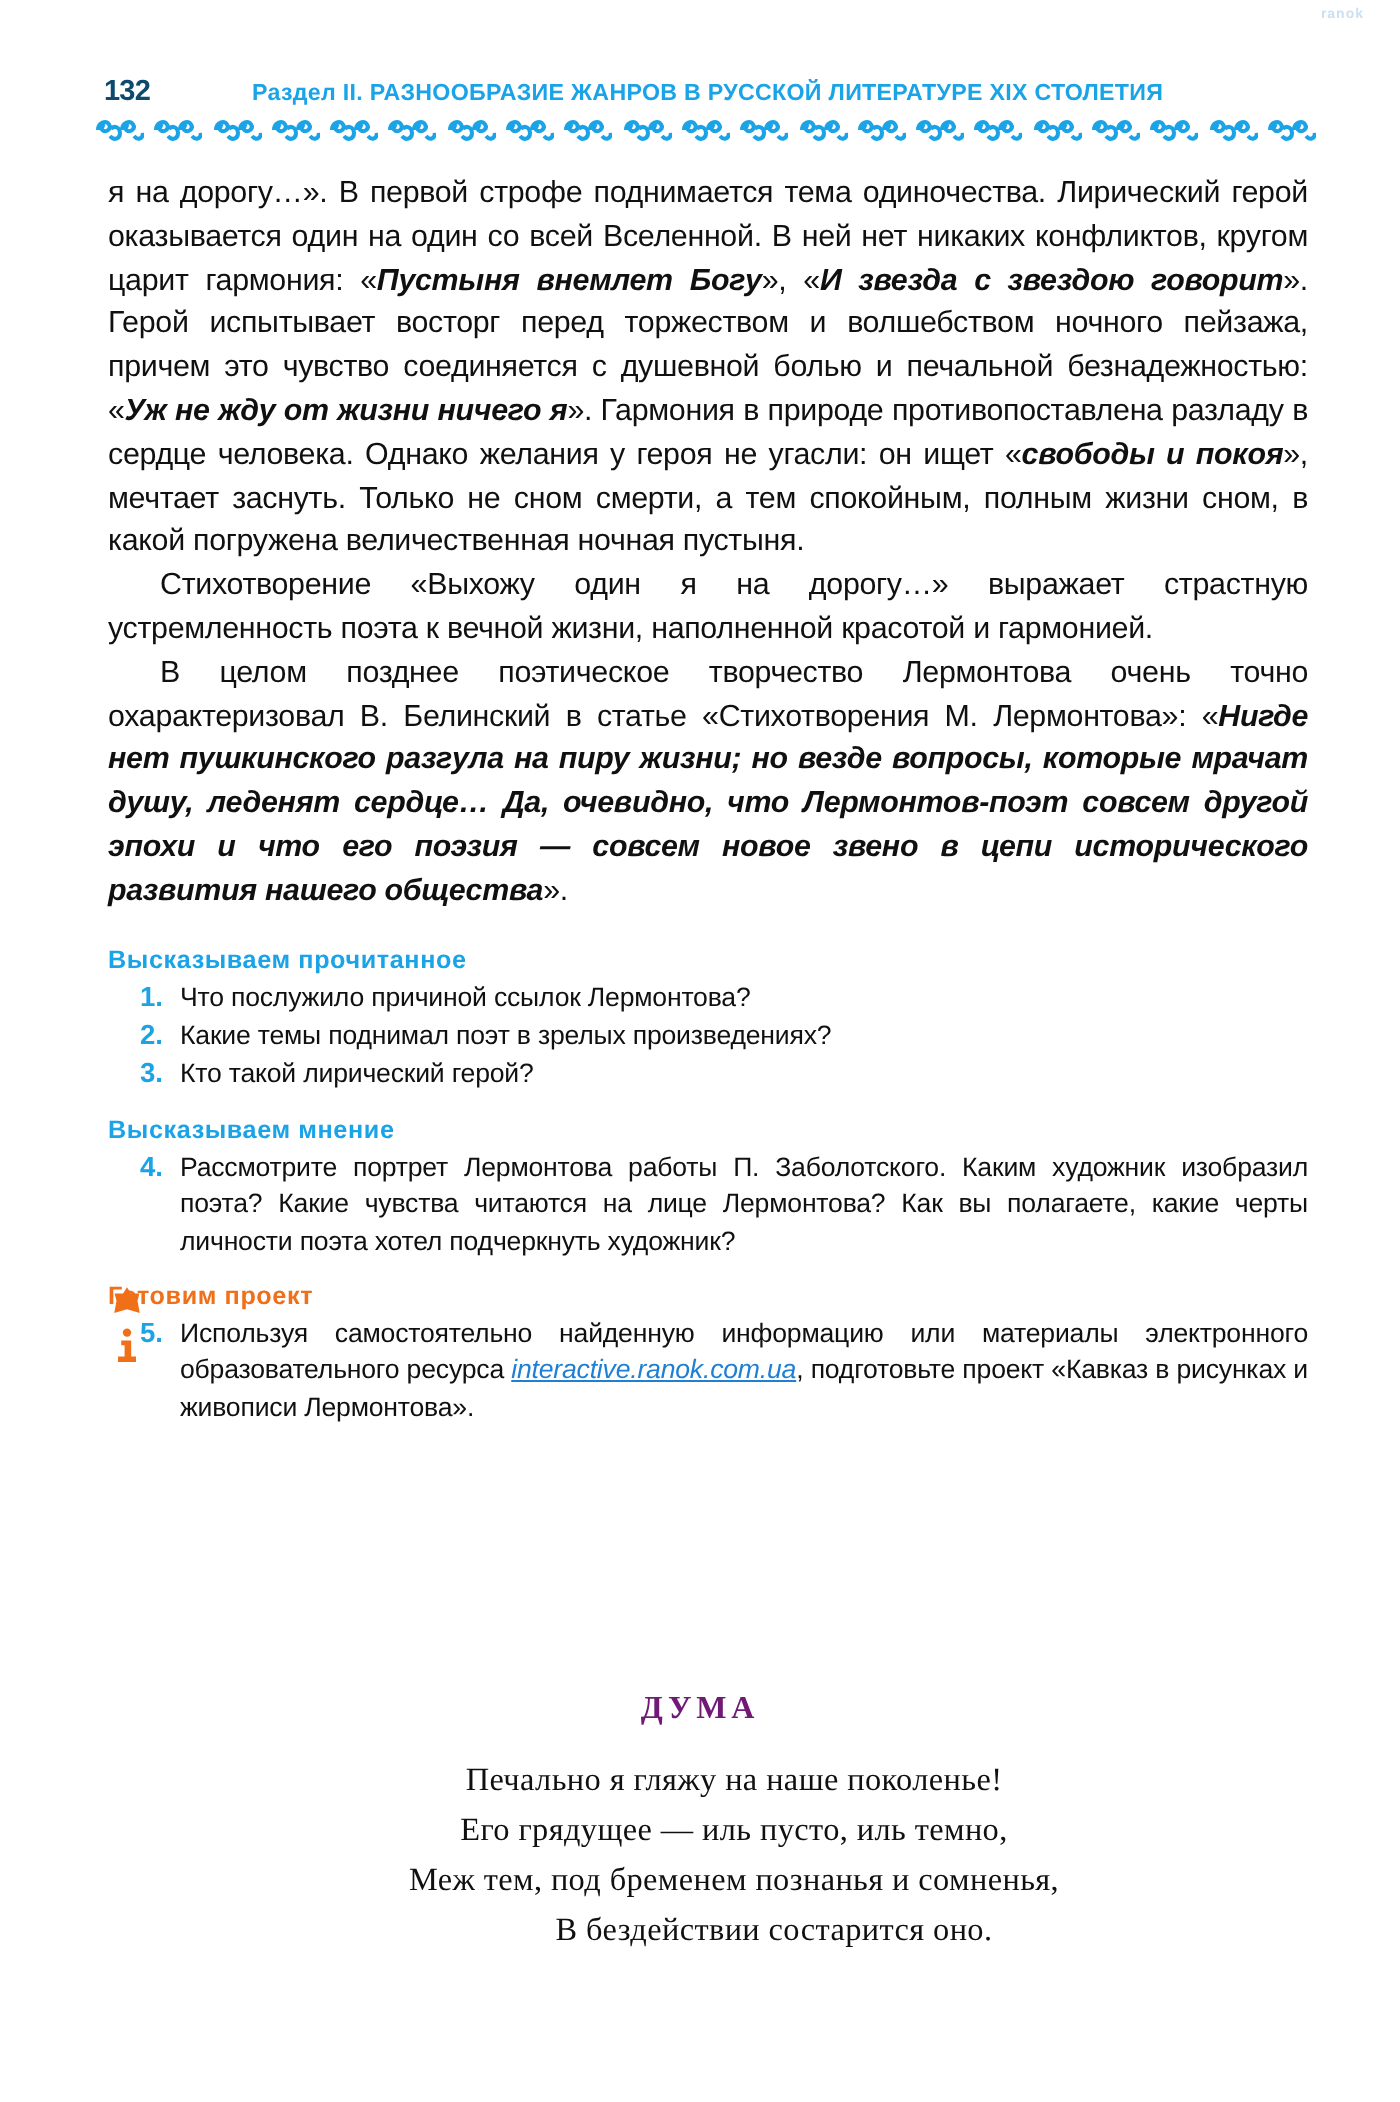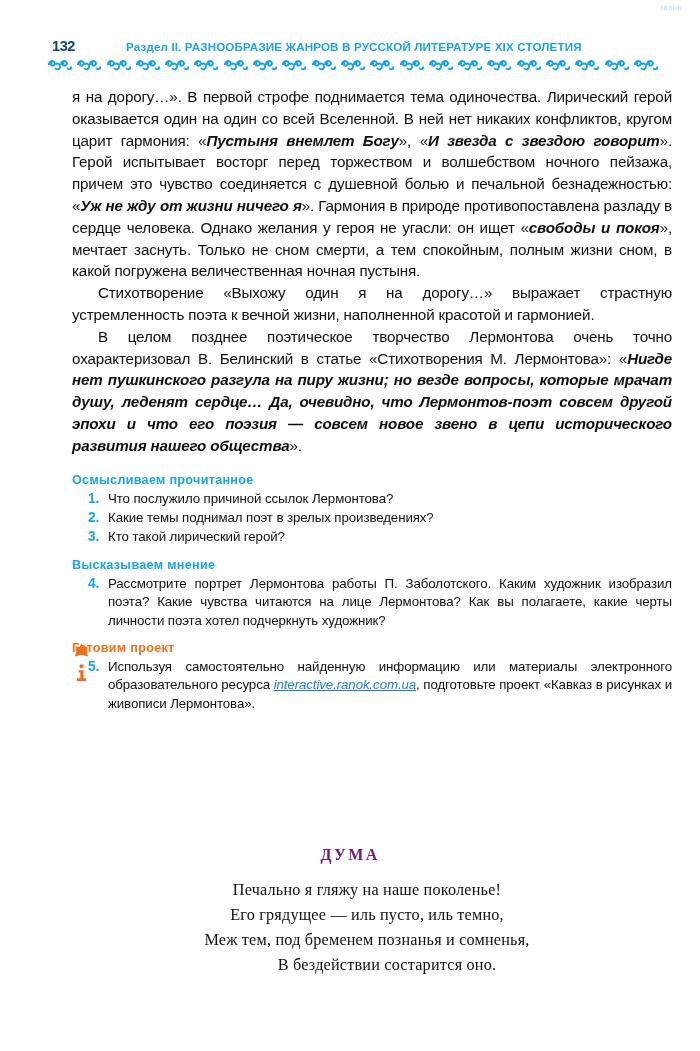--- a/index.html
+++ b/index.html
@@ -72,21 +72,21 @@
     display: block;
     width: 24px;
     height: 12px;
     flex: 0 0 auto;
   }
 
   
   .content {
     position: absolute;
     top: 86px;
-    left: 72px;
+    left: 54px;
     width: 600px;
   }
   p.para {
     margin: 0;
     font-size: 15.2px;
     line-height: 21.8px;
     text-align: justify;
     color: #101010;
     letter-spacing: -0.15px;
     font-family: "Liberation Sans", sans-serif;
@@ -321,21 +321,21 @@
   </div>
 
 <div class="content">
   <div id="paragraphs">
       <p class="para"><span>я на дорогу…». В первой строфе поднимается тема одиночества. Лирический герой оказывается один на один со всей Вселенной. В ней нет никаких конфликтов, кругом царит гармония: «</span><em>Пустыня внемлет Богу</em><span>», «</span><em>И звезда с звездою говорит</em><span>». Герой испытывает восторг перед торжеством и волшебством ночного пейзажа, причем это чувство соединяется с душевной болью и печальной безнадежностью: «</span><em>Уж не жду от жизни ничего я</em><span>». Гармония в природе противопоставлена разладу в сердце человека. Однако желания у героя не угасли: он ищет «</span><em>свободы и покоя</em><span>», мечтает заснуть. Только не сном смерти, а тем спокойным, полным жизни сном, в какой погружена величественная ночная пустыня.</span></p>
       <p class="para indent"><span>Стихотворение «Выхожу один я на дорогу…» выражает страстную устремленность поэта к вечной жизни, наполненной красотой и гармонией.</span></p>
       <p class="para indent"><span>В целом позднее поэтическое творчество Лермонтова очень точно охарактеризовал В. Белинский в статье «Стихотворения М. Лермонтова»: «</span><em>Нигде нет пушкинского разгула на пиру жизни; но везде вопросы, которые мрачат душу, леденят сердце… Да, очевидно, что Лермонтов-поэт совсем другой эпохи и что его поэзия — совсем новое звено в цепи исторического развития нашего общества</em><span>».</span></p>
     </div>
   <div class="tasks" id="tasks">
       <div>
-        <div class="task-heading">Осмысливаем прочитанное</div>
+        <div class="task-heading">Высказываем прочитанное</div>
         <ol class="task-list">
           <li><span class="num">1.</span><span>Что послужило причиной ссылок Лермонтова?</span></li>
           <li><span class="num">2.</span><span>Какие темы поднимал поэт в зрелых произведениях?</span></li>
           <li><span class="num">3.</span><span>Кто такой лирический герой?</span></li>
         </ol>
       </div>
       <div>
         <div class="task-heading">Высказываем мнение</div>
         <ol class="task-list">
           <li><span class="num">4.</span><span>Рассмотрите портрет Лермонтова работы П. Заболотского. Каким художник изобразил поэта? Какие чувства читаются на лице Лермонтова? Как вы полагаете, какие черты личности поэта хотел подчеркнуть художник?</span></li>

